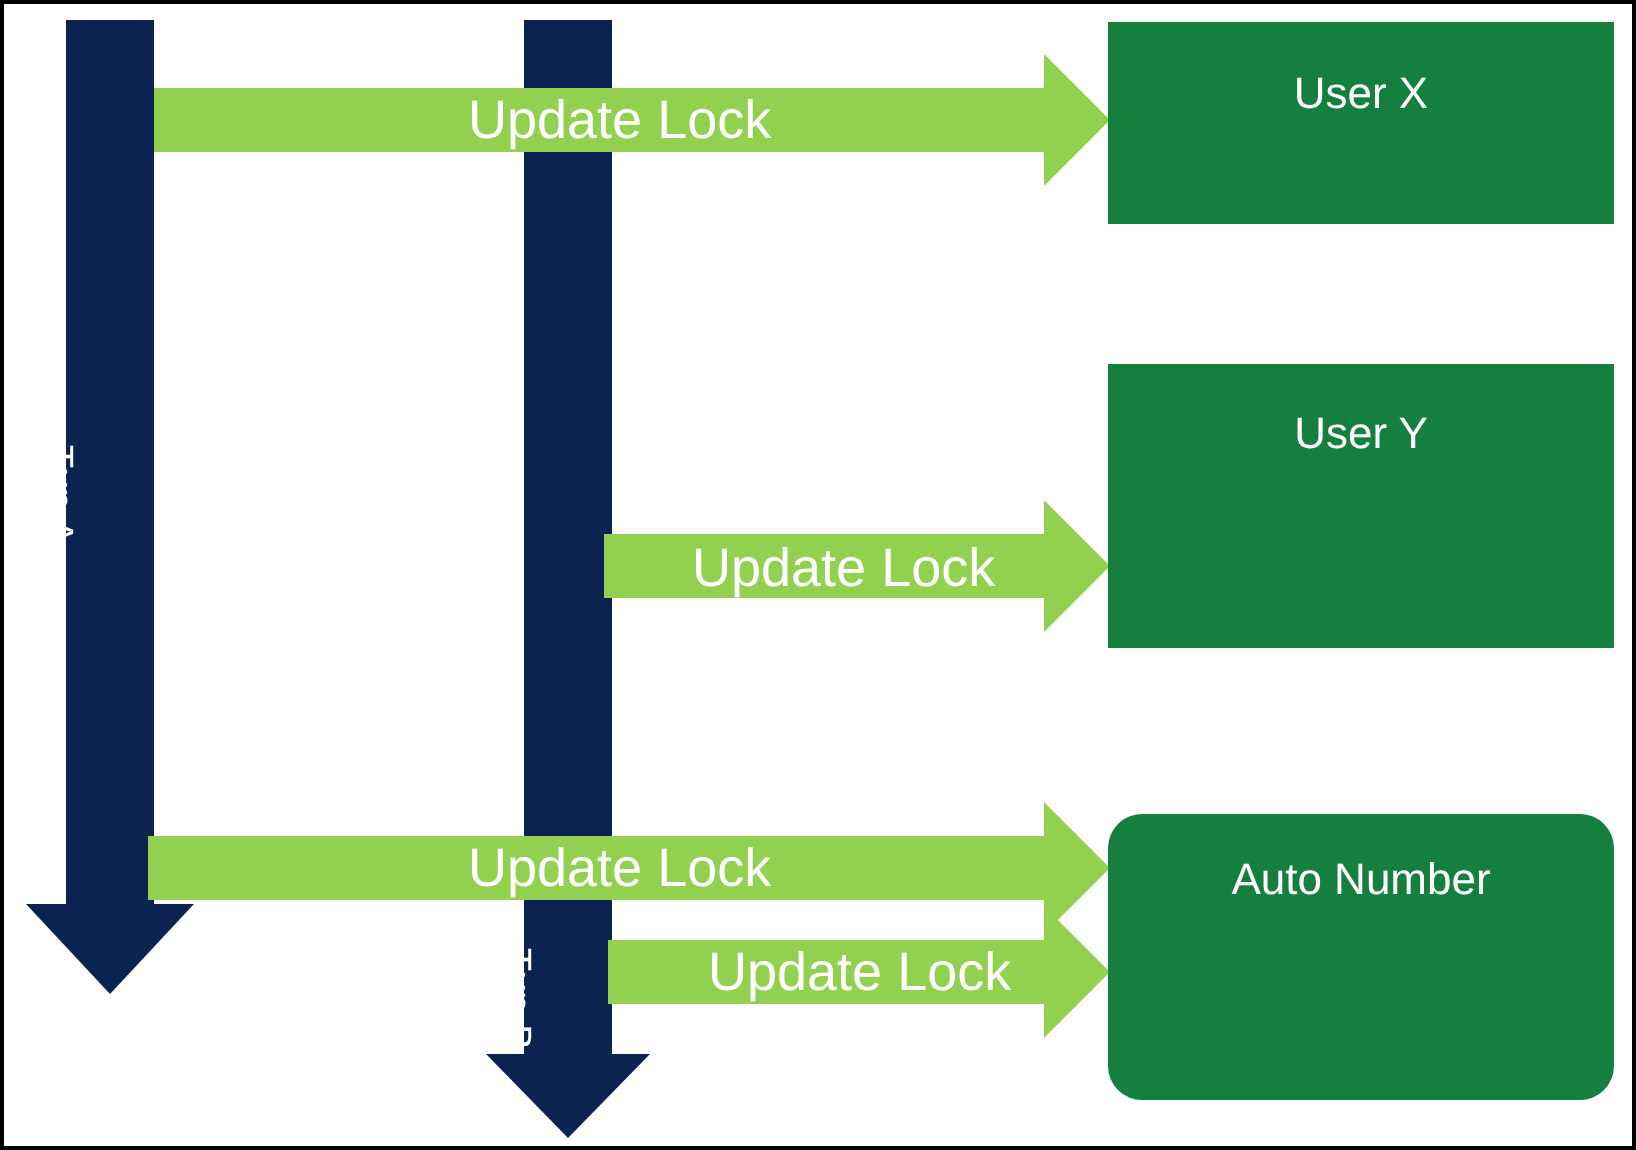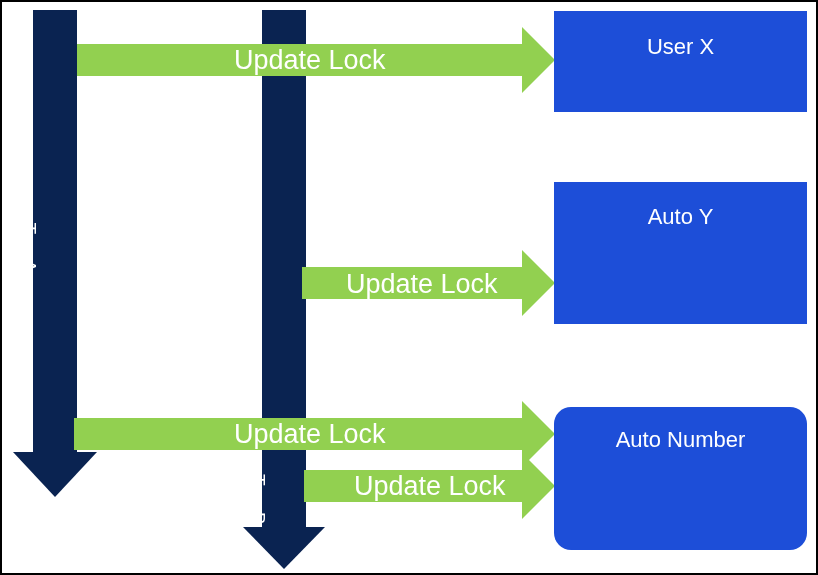--- a/index.html
+++ b/index.html
@@ -68,21 +68,21 @@
     position: absolute;
     color: #ffffff;
     font-size: 27px;
     line-height: 1;
     white-space: nowrap;
   }
 
   
   .box {
     position: absolute;
-    background: #1d4ed8;
+    background: #15803d;
     box-sizing: border-box;
     padding-left: 28px;
   }
   .box-label {
     position: absolute;
     left: 0;
     right: 0;
     color: #ffffff;
     font-size: 22px;
     text-align: center;
@@ -147,20 +147,20 @@
                 border-bottom:33px solid transparent;
                 border-left:33px solid #92D050;"></div>
     <div class="msg-label" style="left:352px; top:471px;">Update Lock</div>
   </div>
 
   <div class="box" style="left:552px; top:9px; width:253px; height:101px;">
     <div class="box-label" style="top:25px;">User X</div>
   </div>
 
   <div class="box" style="left:552px; top:180px; width:253px; height:142px;">
-    <div class="box-label" style="top:24px;">Auto Y</div>
+    <div class="box-label" style="top:24px;">User Y</div>
   </div>
 
   <div class="box" style="left:552px; top:405px; width:253px; height:143px;border-radius:17px;">
     <div class="box-label" style="top:22px;">Auto Number</div>
   </div>
 
 </div>
 
 </body></html>

